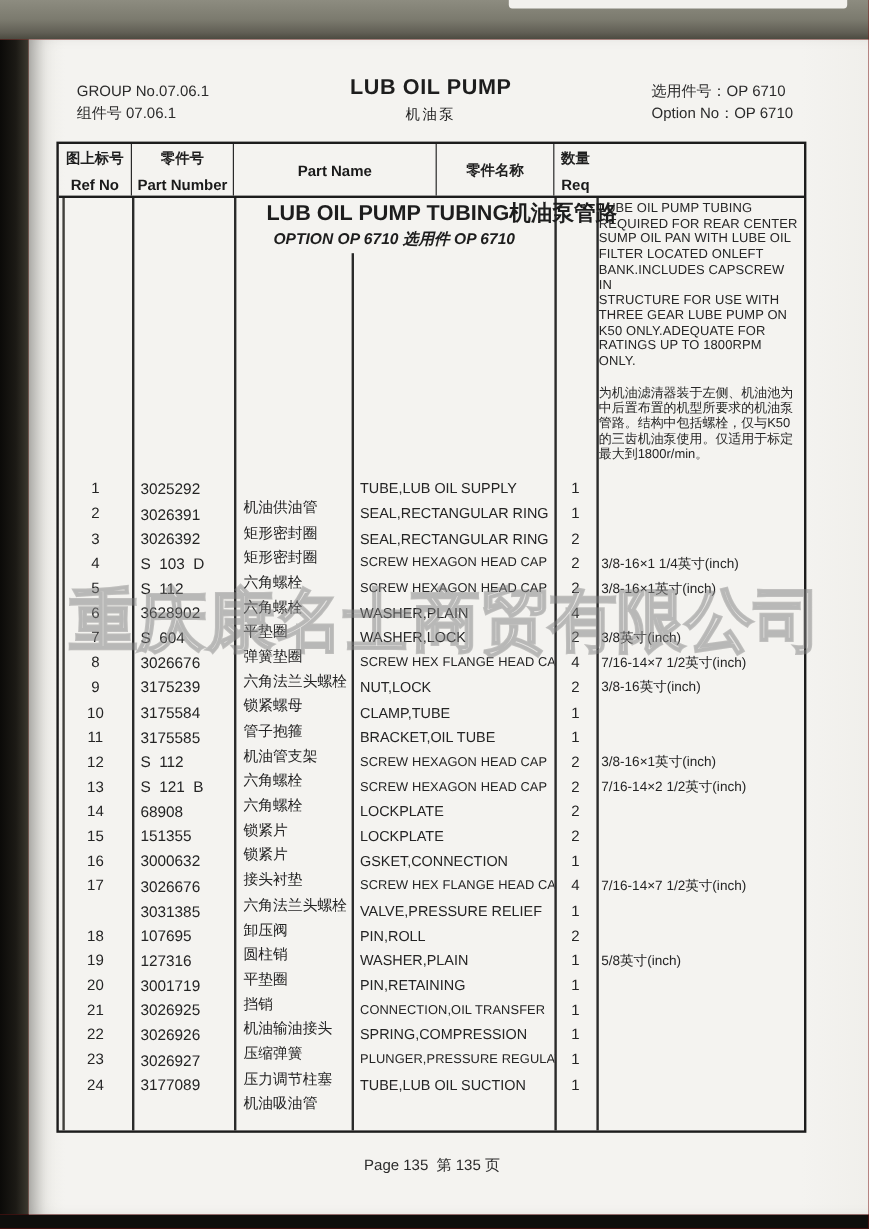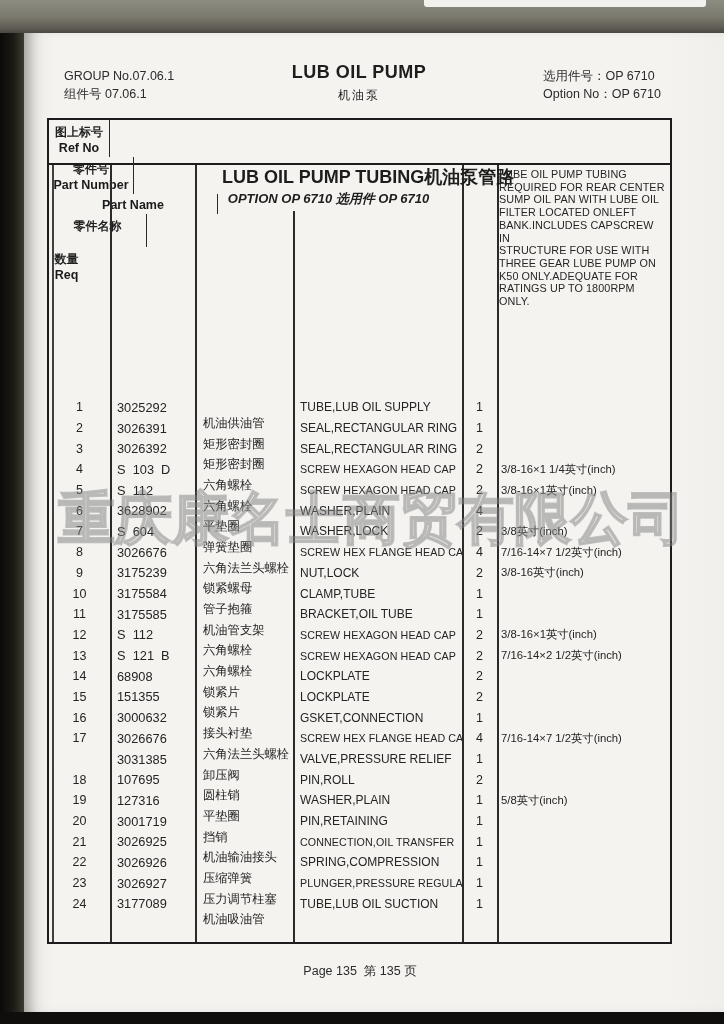--- a/index.html
+++ b/index.html
@@ -18,21 +18,21 @@
         background:linear-gradient(90deg,#dcdbd6 0px,#efeeea 14px,#f4f3f0 30px,#f4f3f0 92%,#f0efeb 100%);
         box-shadow:inset 14px 0 18px -12px rgba(0,0,0,.38);color:#222;}
   
   .group-block{position:absolute;left:40px;top:35px;font-size:12.5px;line-height:17.5px;color:#2b2b2b;}
   .title-block{position:absolute;left:185px;top:29px;width:300px;text-align:center;}
   .title-en{font-size:18px;font-weight:700;letter-spacing:.5px;color:#1d1d1d;}
   .title-cn{font-size:12px;letter-spacing:2px;margin-top:4px;color:#222;}
   .option-block{position:absolute;left:519px;top:35px;font-size:12.5px;line-height:17.5px;color:#2b2b2b;}
   
   .ptable{position:absolute;left:23px;top:85px;width:621px;height:822px;border:2px solid #1c1c1c;background:transparent;}
-  .thead{display:flex;height:43px;border-bottom:2px solid #1c1c1c;flex-direction:column;}
+  .thead{display:flex;height:43px;border-bottom:2px solid #1c1c1c;}
   .th{box-sizing:border-box;border-right:1.5px solid #2a2a2a;display:flex;flex-direction:column;
       align-items:center;justify-content:space-between;padding:4px 0 2px;}
   .th:last-child{border-right:none;}
   .th-cn{font-size:12px;font-weight:600;color:#1f1f1f;white-space:pre;}
   .th-en{font-size:12.5px;font-weight:700;color:#1a1a1a;white-space:nowrap;}
   .w-ref{width:61px;} .w-pn{width:85px;} .w-cn{width:98px;} .w-en{width:169px;} .w-qty{width:35px;} .w-rem{flex:1;}
   .th.center-one{justify-content:flex-end;padding-bottom:12px;}
   .th.center-mid{justify-content:center;}
   .tbody{position:relative;height:777px;}
   .vline{position:absolute;top:0;bottom:0;width:1.5px;background:#2a2a2a;}
@@ -126,20 +126,25 @@
           <div class="rem-en">LUBE OIL PUMP TUBING
 REQUIRED FOR REAR CENTER
 SUMP OIL PAN WITH LUBE OIL
 FILTER  LOCATED ONLEFT
 BANK.INCLUDES CAPSCREW IN
 STRUCTURE FOR USE WITH
 THREE GEAR LUBE PUMP ON
 K50 ONLY.ADEQUATE FOR
 RATINGS UP TO 1800RPM
 ONLY.</div>
+          <div class="rem-cn">为机油滤清器装于左侧、机油池为
+中后置布置的机型所要求的机油泵
+管路。结构中包括螺栓，仅与K50
+的三齿机油泵使用。仅适用于标定
+最大到1800r/min。</div>
         </div>
 
         <div class="rows">
             <div class="trow">
               <div class="tcell cell-ref">1</div>
               <div class="tcell cell-pn">3025292</div>
               <div class="tcell cell-cn">机油供油管</div>
               <div class="tcell cell-en">TUBE,LUB OIL SUPPLY</div>
               <div class="tcell cell-qty">1</div>
               <div class="tcell cell-rem"></div>

